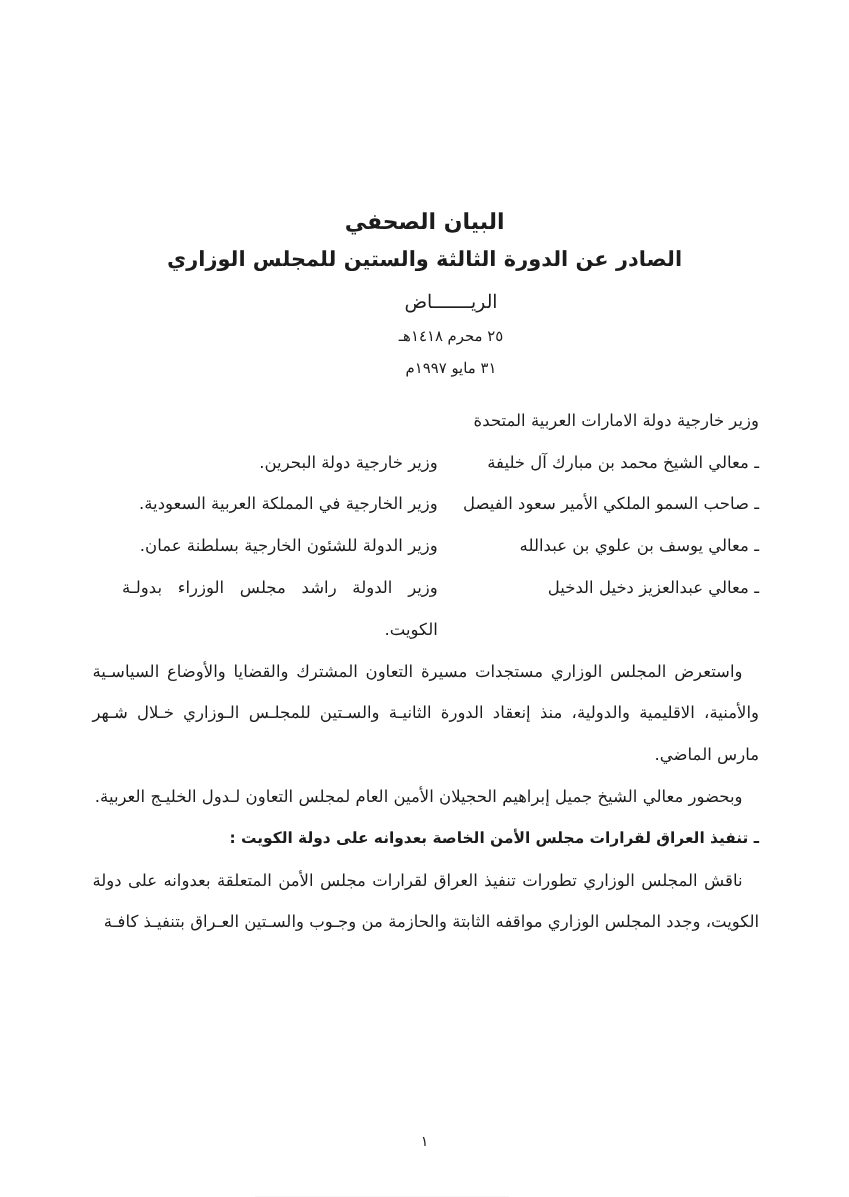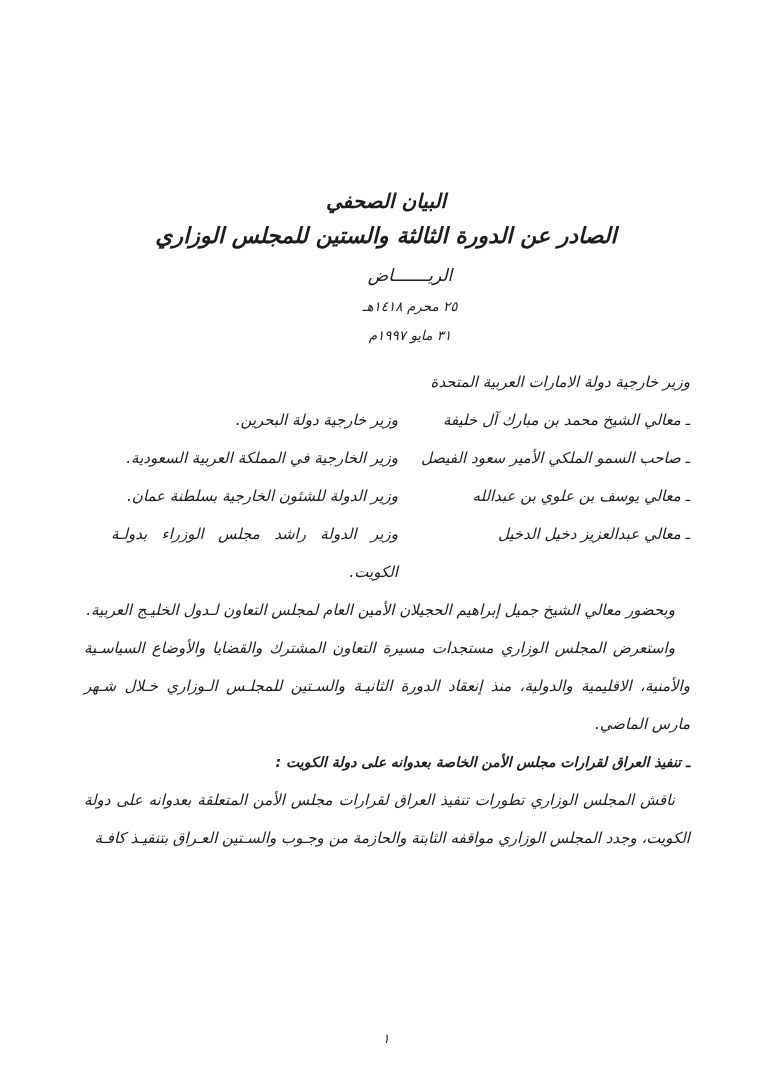--- a/index.html
+++ b/index.html
@@ -7,36 +7,35 @@
   .page {
     position: relative;
     width: 772px;
     height: 1088px;
     margin: 0 auto;
     background: #ffffff;
     direction: rtl;
     font-family: "DejaVu Sans", sans-serif;
     color: #1c1c1c;
     overflow: hidden;
-    font-style: italic;
   }
   
   .doc-header {
     position: absolute;
     top: 186px; left: 0; right: 0;
     text-align: center;
   }
   .doc-title-1 {
     font-size: 20px;
     font-weight: bold;
     line-height: 30px;
     letter-spacing: 0.5px;
   }
   .doc-title-2 {
-    font-size: 22px;
+    font-size: 19px;
     font-weight: bold;
     line-height: 40px;
     letter-spacing: 0.3px;
   }
   .place-date {
     position: relative;
     left: 24px; 
     margin-top: 2px;
   }
   .city-line {
@@ -123,23 +122,23 @@
       <div class="attendee-row">
         <div class="attendee-name">ـ معالي يوسف بن علوي بن عبدالله</div>
         <div class="attendee-title"><span class="inner">وزير الدولة للشئون الخارجية بسلطنة عمان.</span></div>
       </div>
       <div class="attendee-row">
         <div class="attendee-name">ـ معالي عبدالعزيز دخيل الدخيل</div>
         <div class="attendee-title"><span class="inner">وزير الدولة راشد مجلس الوزراء بدولـة الكويت.</span></div>
       </div>
     </div>
 
+    <p class="para">واستعرض المجلس الوزاري مستجدات مسيرة التعاون المشترك والقضايا والأوضاع السياسـية والأمنية، الاقليمية والدولية، منذ إنعقاد الدورة الثانيـة والسـتين للمجلـس الـوزاري خـلال شـهر مارس الماضي.</p>
+
     <p class="para">وبحضور معالي الشيخ جميل إبراهيم الحجيلان الأمين العام لمجلس التعاون لـدول الخليـج العربية.</p>
-
-    <p class="para">واستعرض المجلس الوزاري مستجدات مسيرة التعاون المشترك والقضايا والأوضاع السياسـية والأمنية، الاقليمية والدولية، منذ إنعقاد الدورة الثانيـة والسـتين للمجلـس الـوزاري خـلال شـهر مارس الماضي.</p>
 
     <p class="section-heading">ـ تنفيذ العراق لقرارات مجلس الأمن الخاصة بعدوانه على دولة الكويت :</p>
 
     <p class="para">ناقش المجلس الوزاري تطورات تنفيذ العراق لقرارات مجلس الأمن المتعلقة بعدوانه على دولة الكويت، وجدد المجلس الوزاري مواقفه الثابتة والحازمة من وجـوب والسـتين العـراق بتنفيـذ كافـة</p>
 
   </div>
 
   <div class="page-number">١</div>
 
 </div>

